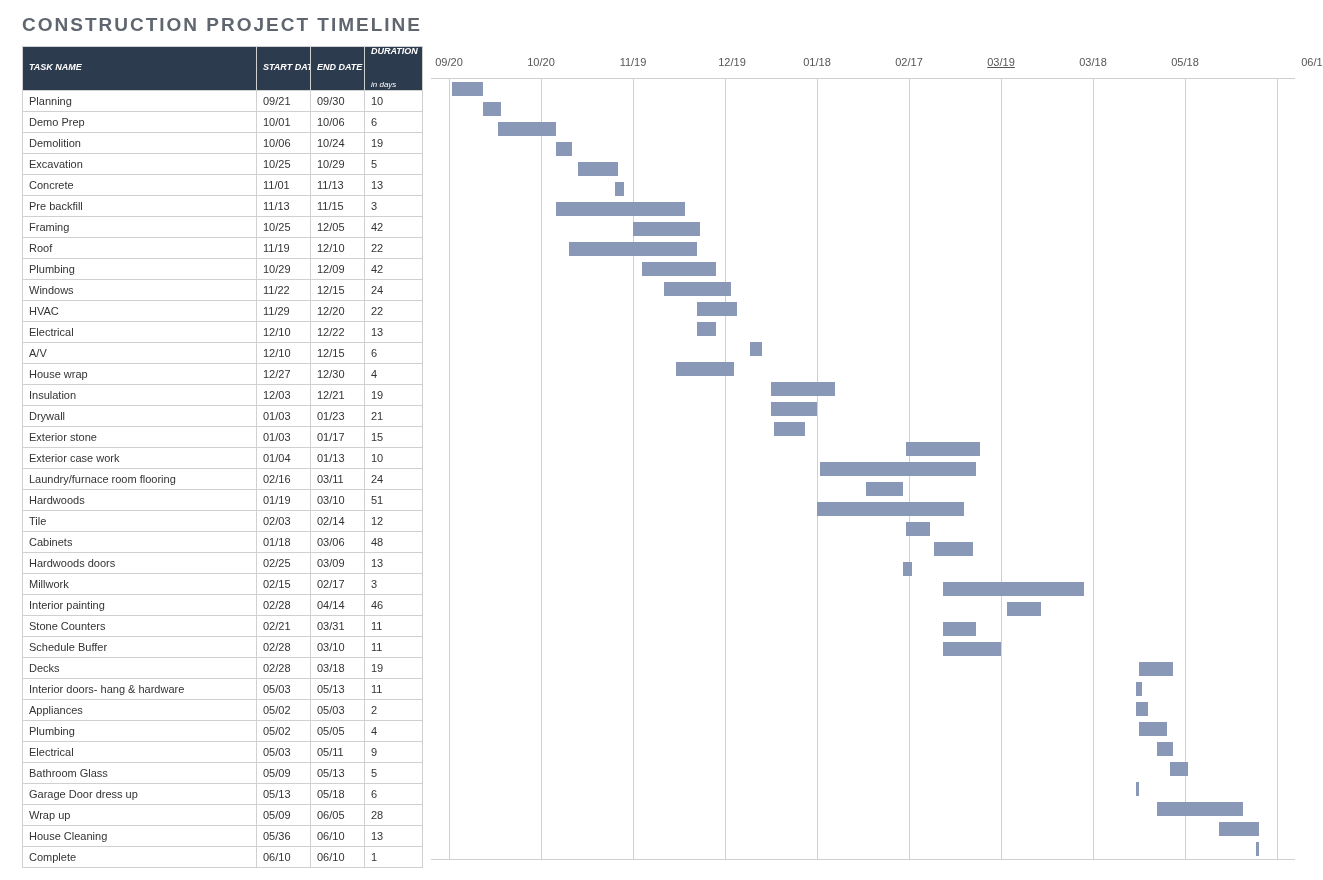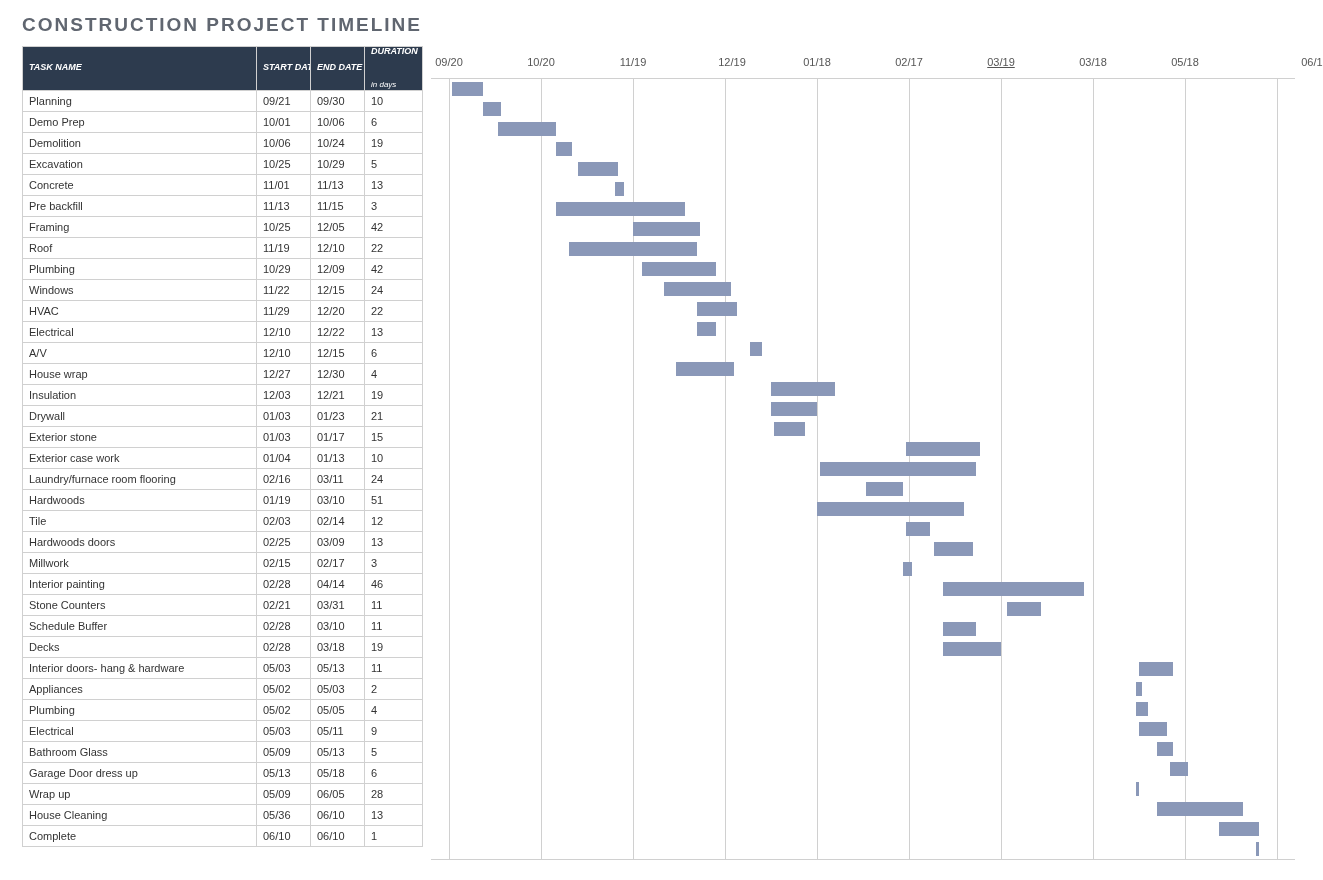--- a/index.html
+++ b/index.html
@@ -224,20 +224,26 @@
           <td>Hardwoods</td>
           <td>01/19</td>
           <td>03/10</td>
           <td>51</td>
         </tr>
         <tr>
           <td>Tile</td>
           <td>02/03</td>
           <td>02/14</td>
           <td>12</td>
+        </tr>
+        <tr>
+          <td>Cabinets</td>
+          <td>01/18</td>
+          <td>03/06</td>
+          <td>48</td>
         </tr>
         <tr>
           <td>Hardwoods doors</td>
           <td>02/25</td>
           <td>03/09</td>
           <td>13</td>
         </tr>
         <tr>
           <td>Millwork</td>
           <td>02/15</td>

